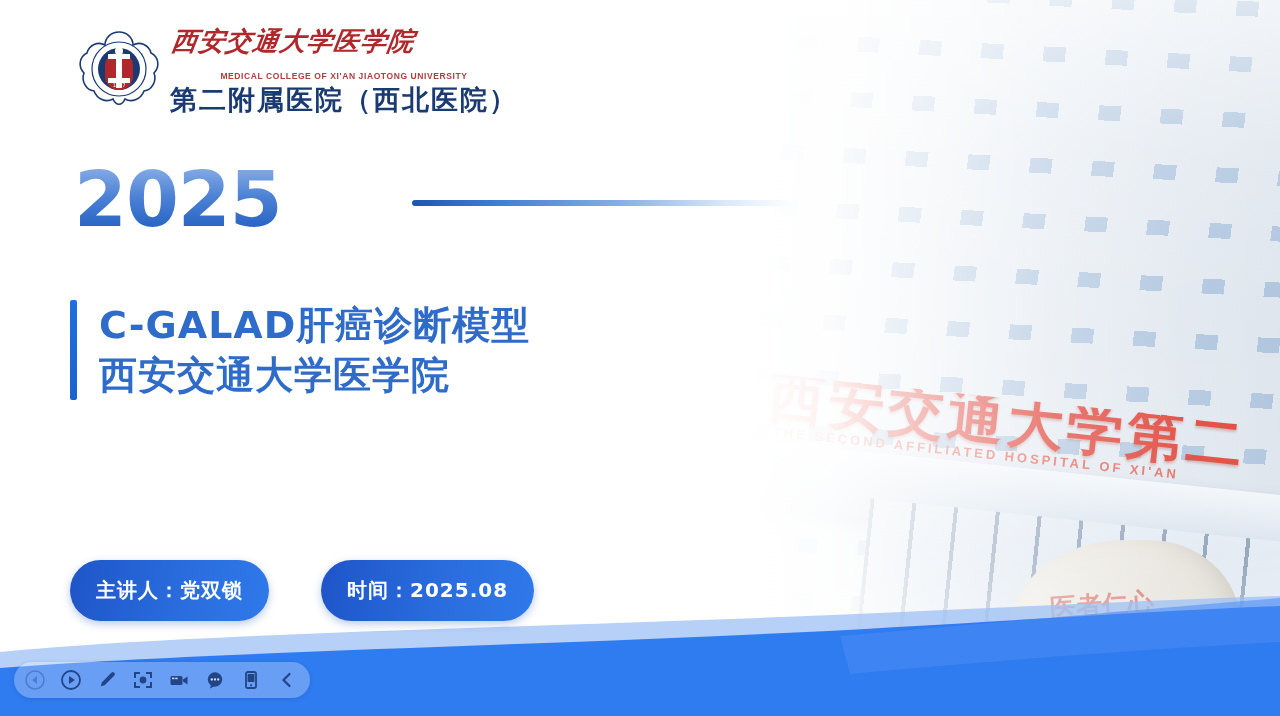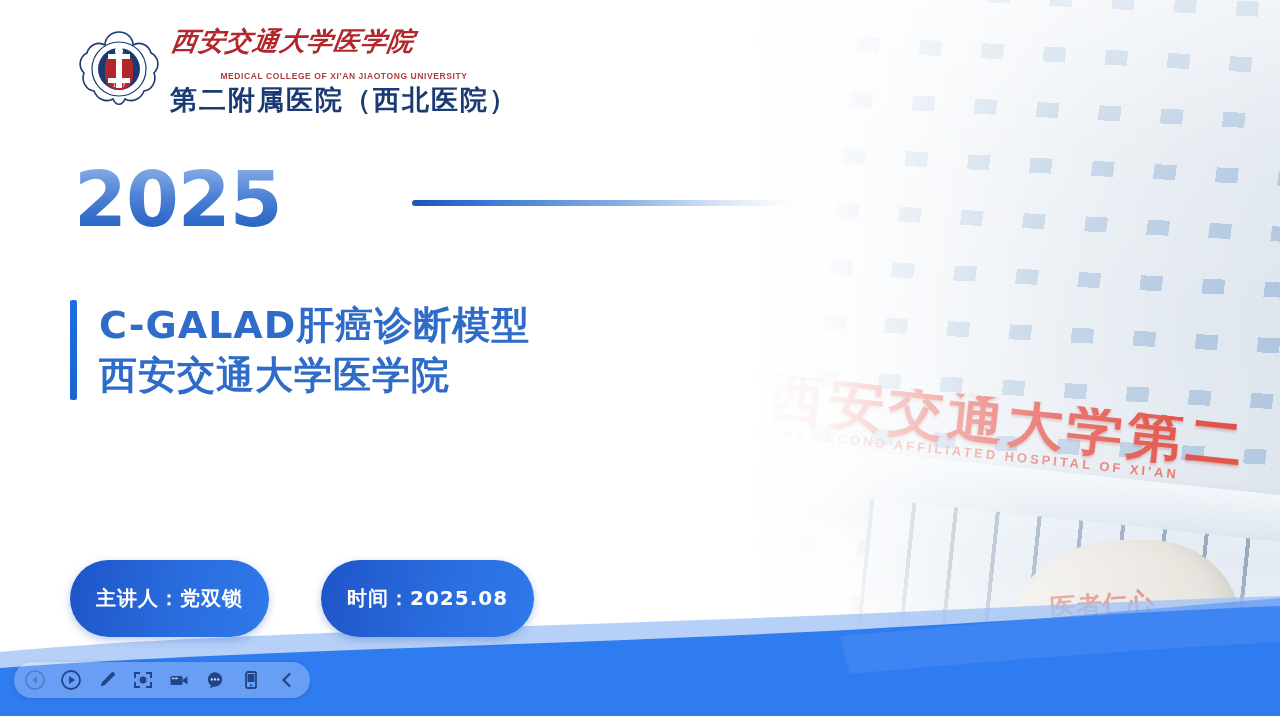--- a/index.html
+++ b/index.html
@@ -292,21 +292,21 @@
   
   .pills {
     position: absolute;
     left: 70px;
     top: 560px;
     display: flex;
     gap: 52px;
     z-index: 6;
   }
   .pill {
-    padding: 25px 26px;
+    padding: 17px 26px;
     border-radius: 999px;
     color: #ffffff;
     font-size: 20px;
     font-weight: bold;
     letter-spacing: 1px;
     white-space: nowrap;
     background: linear-gradient(100deg, #1e55c9 0%, #2a6cdd 55%, #2f79ea 100%);
     box-shadow: 0 3px 8px rgba(30,80,180,.30);
     font-family: "DejaVu Sans", sans-serif;
   }

